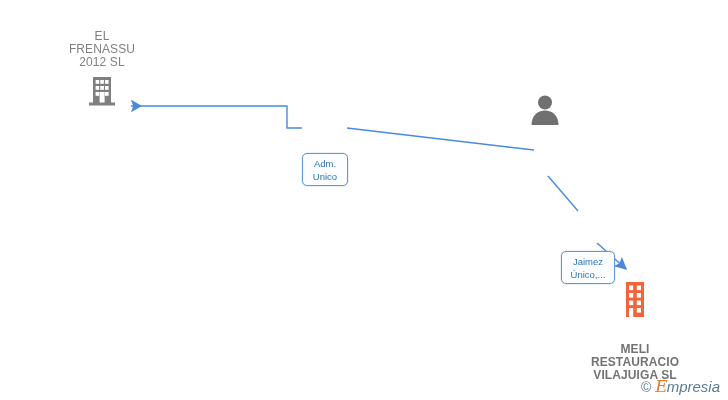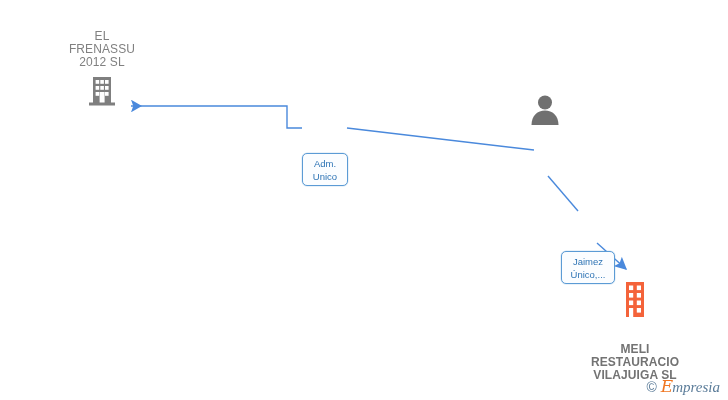--- a/index.html
+++ b/index.html
@@ -91,21 +91,21 @@
   }
   #watermark .wm-e {
     font-family: "DejaVu Serif", serif;
     font-style: italic;
     font-size: 17px;
     color: #ef7622;
     line-height: 1;
     margin-right: -1px;
   }
   #watermark .wm-rest {
-    font-family: Liberation Serif, serif;
+    font-family: Liberation Sans, sans-serif;
     font-style: italic;
     font-size: 15px;
     color: #5b7c99;
     line-height: 1;
     margin-top: 13px;
   }
 </style>
 </head>
 <body>
 

